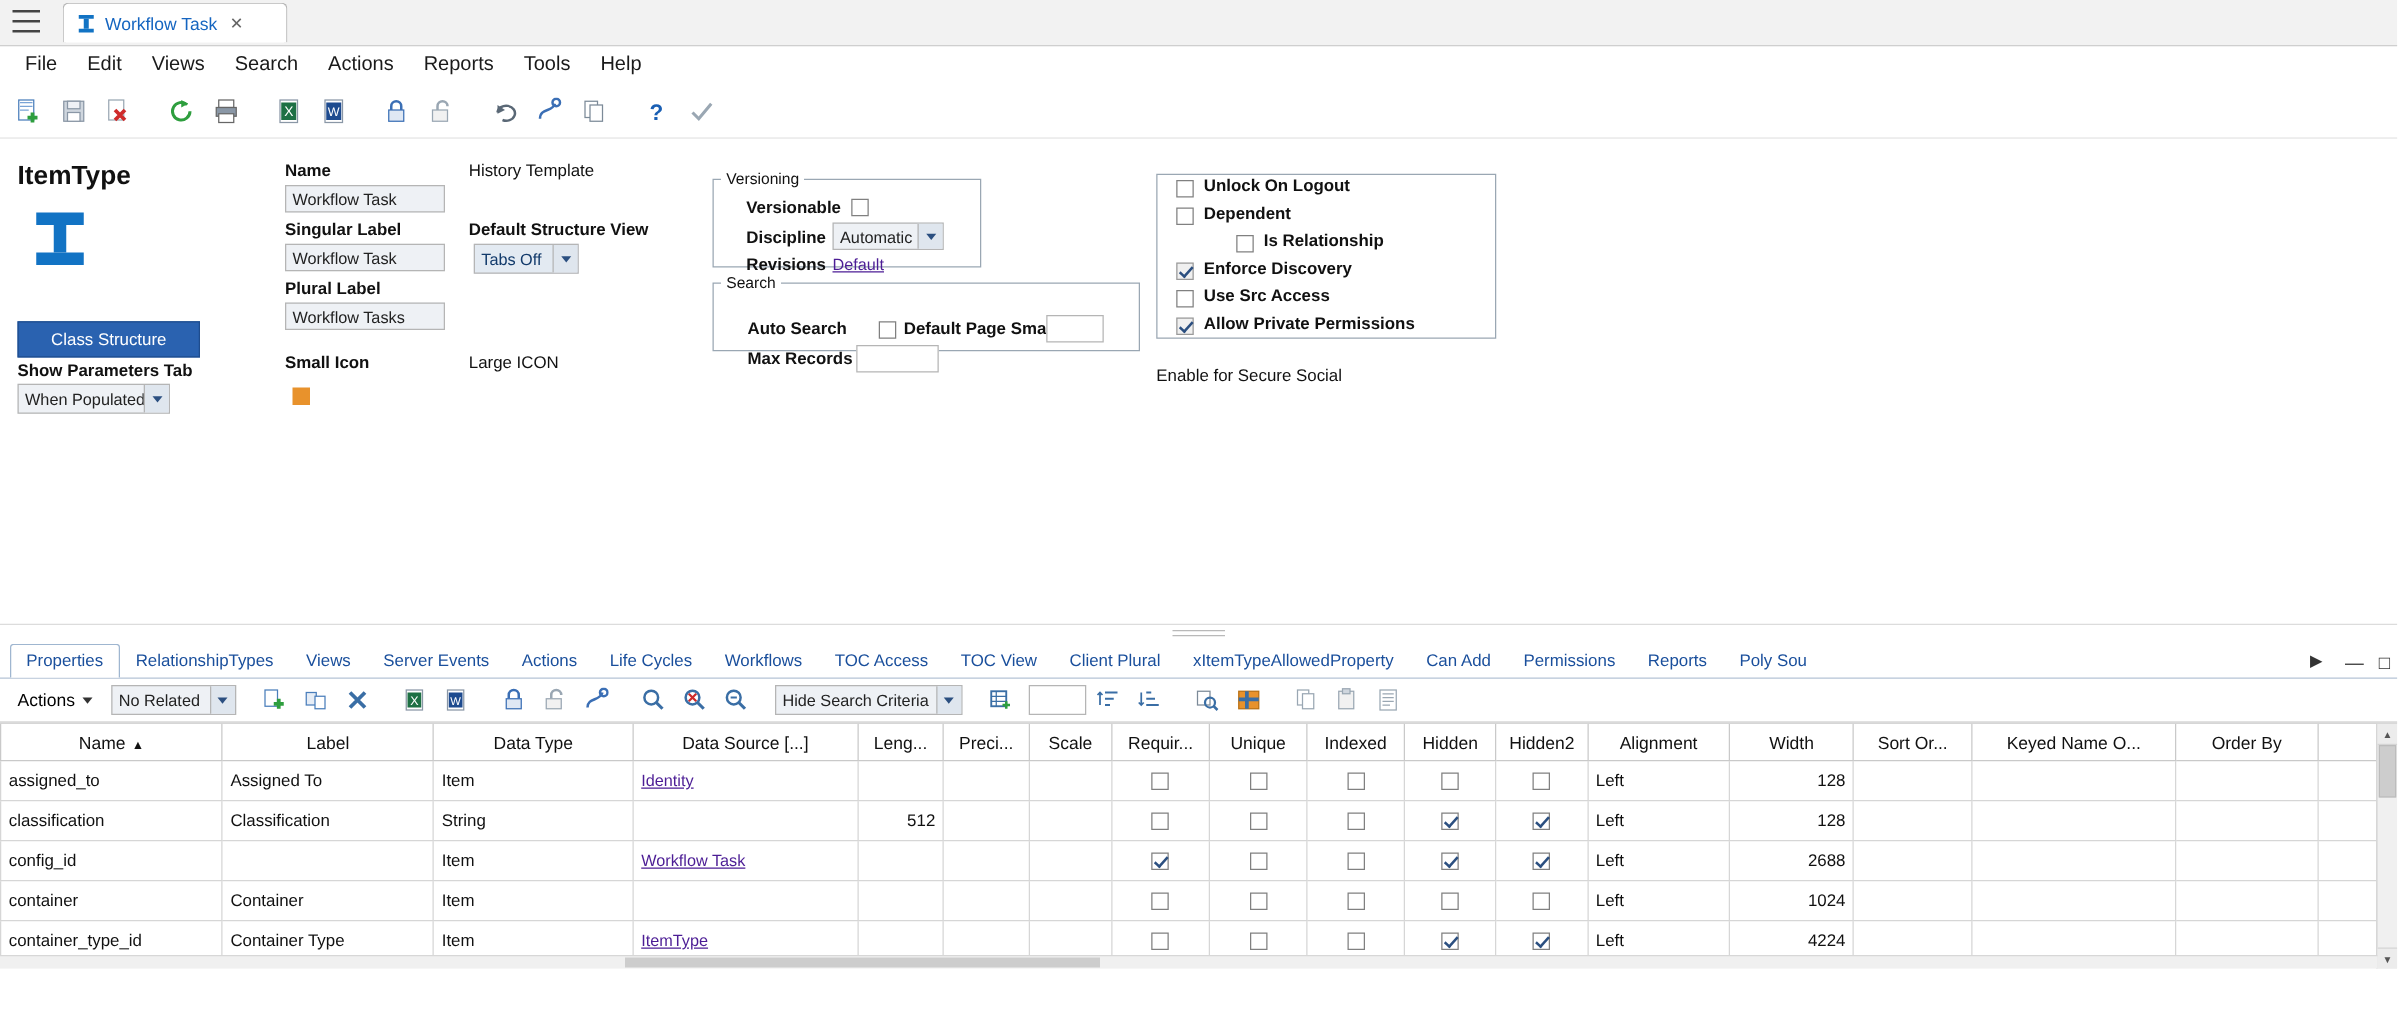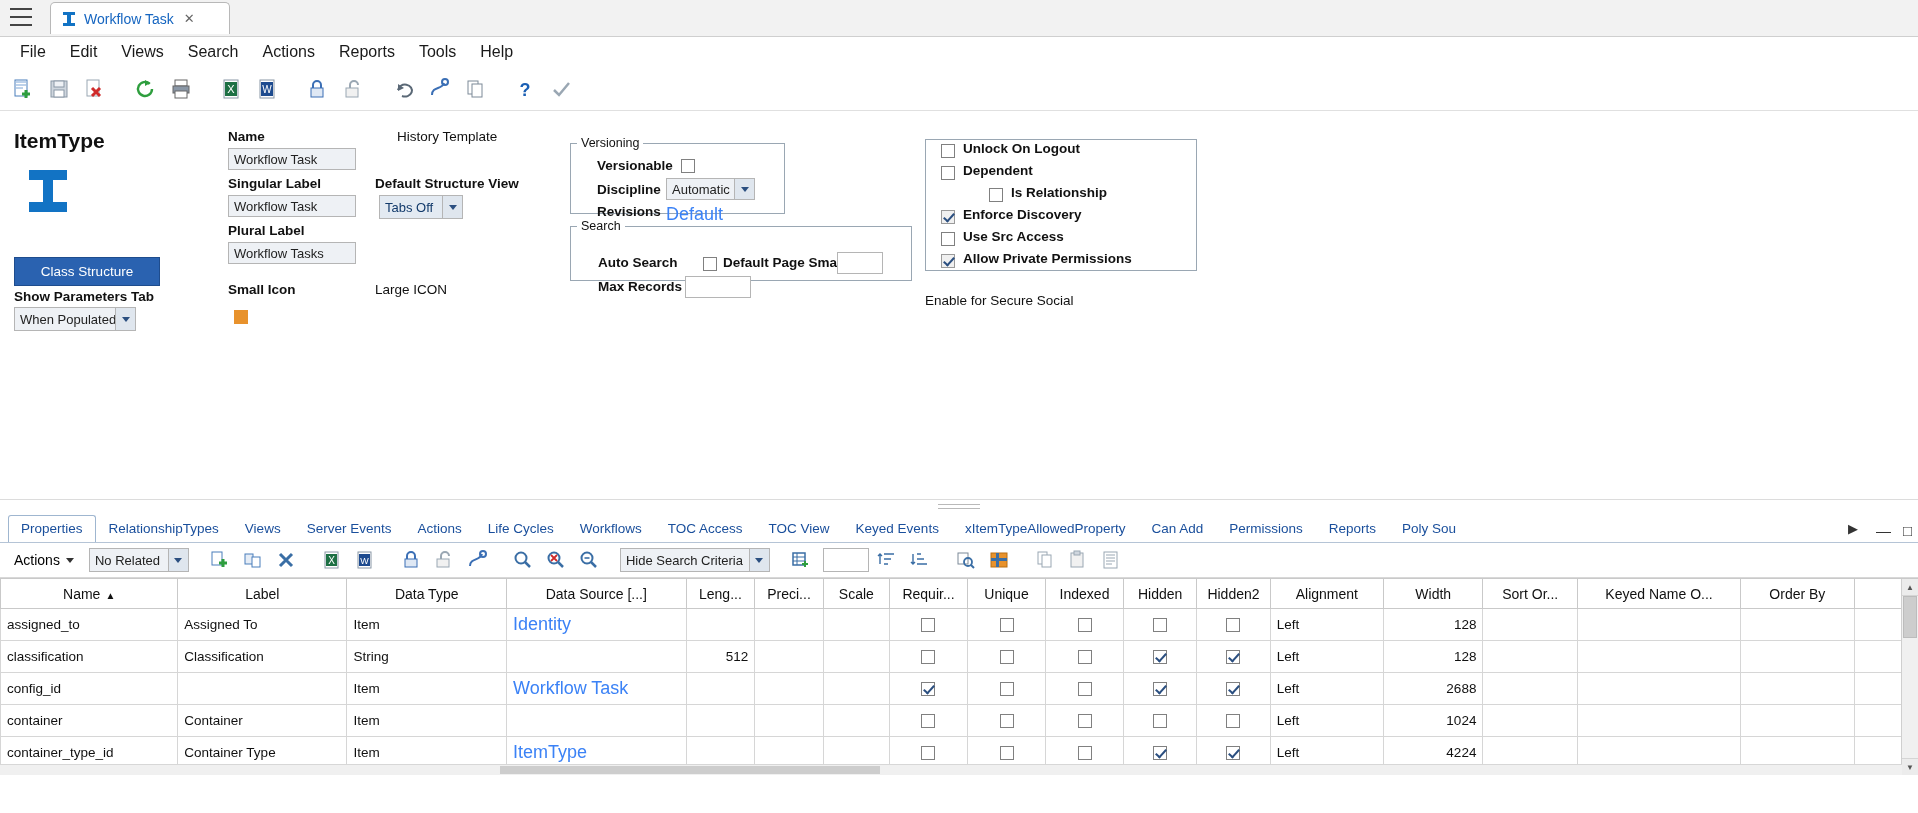--- a/index.html
+++ b/index.html
@@ -185,21 +185,21 @@
   .radio {
     width: 13px; height: 13px; border-radius: 50%;
     border: 1px solid #7a7a7a; background: #fff;
     display:inline-block; box-sizing:border-box; position:relative;
     vertical-align: middle; cursor:pointer;
   }
   .radio.sel:after {
     content:""; position:absolute; left:3px; top:3px;
     width:5px; height:5px; border-radius:50%; background:#2b4f80;
   }
-  .link { color:#3b82f6; cursor:pointer; font-size:18px;}
+  .link { color:#4c1d95; text-decoration: underline; cursor:pointer; font-size:13px;}
 
   
   .splitter {
     height: 12px;
     background: #ffffff;
     border-top: 1px solid #dcdcdc;
     position: relative;
   }
   .splitter .grip {
     position:absolute; left: 50%; transform: translateX(-50%);
@@ -481,21 +481,21 @@
 
     <div class="lbl" style="position:absolute; left:228px; top:65px;">Singular Label</div>
     <div class="txt" style="position:absolute; left:228px; top:84px; width:128px;">Workflow Task</div>
 
     <div class="lbl" style="position:absolute; left:228px; top:112px;">Plural Label</div>
     <div class="txt" style="position:absolute; left:228px; top:131px; width:128px;">Workflow Tasks</div>
 
     <div class="lbl" style="position:absolute; left:228px; top:171px;">Small Icon</div>
     <div style="position:absolute; left:234px; top:199px; width:14px; height:14px; background:#e8922c;"></div>
 
-    <div class="lbl-plain" style="position:absolute; left:397px; top:18px;">History Template</div>
+    <div class="lbl-plain" style="position:absolute; left:375px; top:18px;">History Template</div>
 
     <div class="lbl" style="position:absolute; left:375px; top:65px;">Default Structure View</div>
     <div class="combo blue" style="position:absolute; left:379px; top:84px; width:84px;">
       <span>Tabs Off</span>
       <span class="arrow"></span>
     </div>
 
     <div class="lbl-plain" style="position:absolute; left:375px; top:171px;">Large ICON</div>
 
     <fieldset class="grp" style="left:570px; top:25px; width:215px; height:78px;">
@@ -567,21 +567,21 @@
   <div class="tabstrip">
     <div class="tab active">Properties</div>
     <div class="tab">RelationshipTypes</div>
     <div class="tab">Views</div>
     <div class="tab">Server Events</div>
     <div class="tab">Actions</div>
     <div class="tab">Life Cycles</div>
     <div class="tab">Workflows</div>
     <div class="tab">TOC Access</div>
     <div class="tab">TOC View</div>
-    <div class="tab">Keyed Events</div>
+    <div class="tab">Client Plural</div>
     <div class="tab">xItemTypeAllowedProperty</div>
     <div class="tab">Can Add</div>
     <div class="tab">Permissions</div>
     <div class="tab">Reports</div>
     <div class="tab">Poly Sou</div>
     <div class="scroll-arrow">▶</div>
     <div class="win-btns">
       <span>—</span>
       <span>□</span>
     </div>

